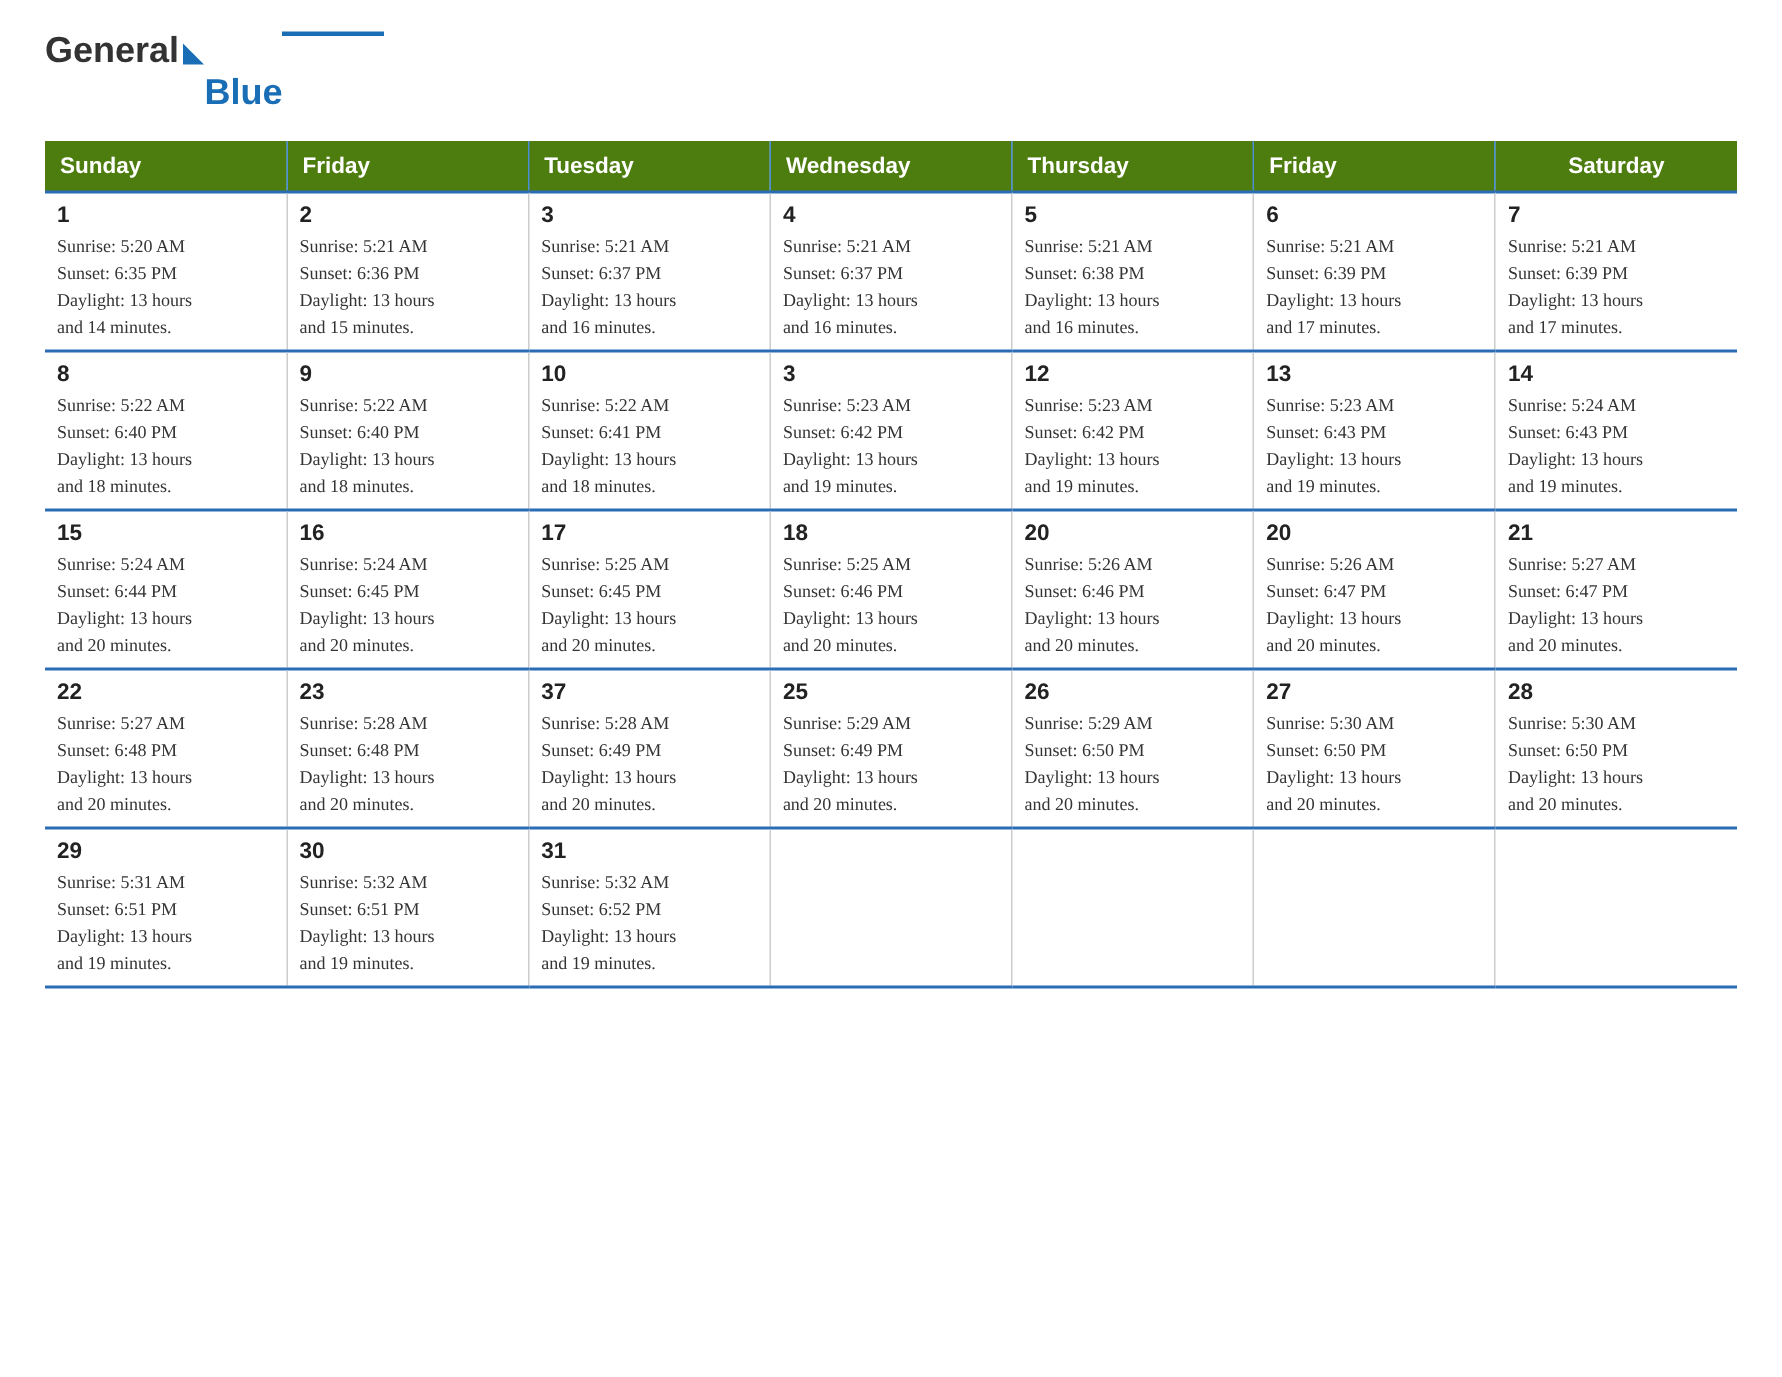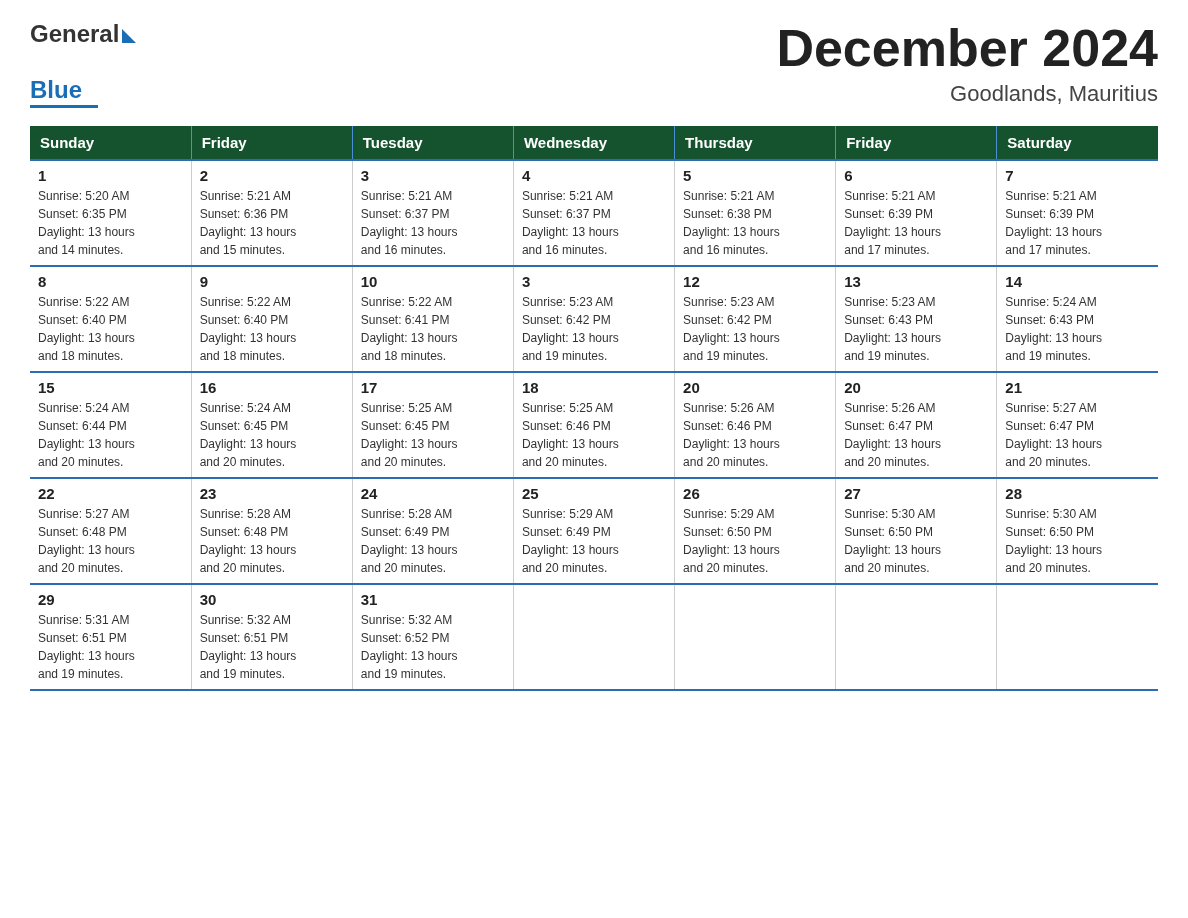--- a/index.html
+++ b/index.html
@@ -29,21 +29,21 @@
       font-size: 22px;
       color: #444;
       margin-top: 4px;
     }
     table {
       width: 100%;
       border-collapse: collapse;
       table-layout: fixed;
     }
     thead tr th {
-      background: #14532d;
+      background: #4d7c0f;
       color: #fff;
       font-size: 15px;
       font-weight: bold;
       padding: 8px 10px;
       text-align: left;
       border: 1px solid #2a6db5;
     }
     tbody tr td {
       vertical-align: top;
       padding: 6px 8px;
@@ -56,30 +56,31 @@
       font-size: 15px;
       font-weight: bold;
       color: #222;
       display: block;
       margin-bottom: 3px;
     }
     tbody tr td .day-info {
       font-size: 12px;
       line-height: 1.5;
       color: #333;
+      font-family: Liberation Serif, serif;
     }
     tbody tr:last-child td {
       border-bottom: 2px solid #2a6db5;
     }
     tbody tr td:empty {
       background: #fff;
     }
     .logo-container {
       display: flex;
-      flex-direction: column;
+      flex-direction: row;
       align-items: flex-start;
     }
     .logo-top-row {
       display: flex;
       align-items: center;
     }
     .general-text {
       font-size: 24px;
       font-weight: bold;
       color: #333;
@@ -122,20 +123,21 @@
     }
     table {
       border: none;
     }
     thead tr th {
       border: none;
       border-right: 1px solid #4a8ed5;
     }
     thead tr th:last-child {
       border-right: none;
+      text-align: center;
     }
     tbody tr td {
       border-top: 2px solid #2a6db5;
       border-right: 1px solid #ccc;
       border-left: none;
       border-bottom: none;
       padding: 6px 8px;
     }
     tbody tr td:last-child {
       border-right: none;
@@ -154,24 +156,20 @@
   <div class="logo-container">
     <div class="logo-top-row">
       <span class="general-text">General</span>
       <span class="blue-triangle"></span>
     </div>
     <div class="blue-text-row">
       <span class="blue-word">Blue</span>
     </div>
     <div class="blue-underline"></div>
   </div>
-  <div class="title-block">
-    <div class="month-title">December 2024</div>
-    <div class="location">Goodlands, Mauritius</div>
-  </div>
 </div>
 
 <table>
   <thead>
     <tr>
     <th>Sunday</th>
         <th>Friday</th>
         <th>Tuesday</th>
         <th>Wednesday</th>
         <th>Thursday</th>
@@ -342,21 +340,21 @@
 and 20 minutes.</div>
         </td>
         <td>
           <span class="day-num">23</span>
           <div class="day-info" style="white-space: pre-line;">Sunrise: 5:28 AM
 Sunset: 6:48 PM
 Daylight: 13 hours
 and 20 minutes.</div>
         </td>
         <td>
-          <span class="day-num">24</span>
+          <span class="day-num">37</span>
           <div class="day-info" style="white-space: pre-line;">Sunrise: 5:28 AM
 Sunset: 6:49 PM
 Daylight: 13 hours
 and 20 minutes.</div>
         </td>
         <td>
           <span class="day-num">25</span>
           <div class="day-info" style="white-space: pre-line;">Sunrise: 5:29 AM
 Sunset: 6:49 PM
 Daylight: 13 hours

